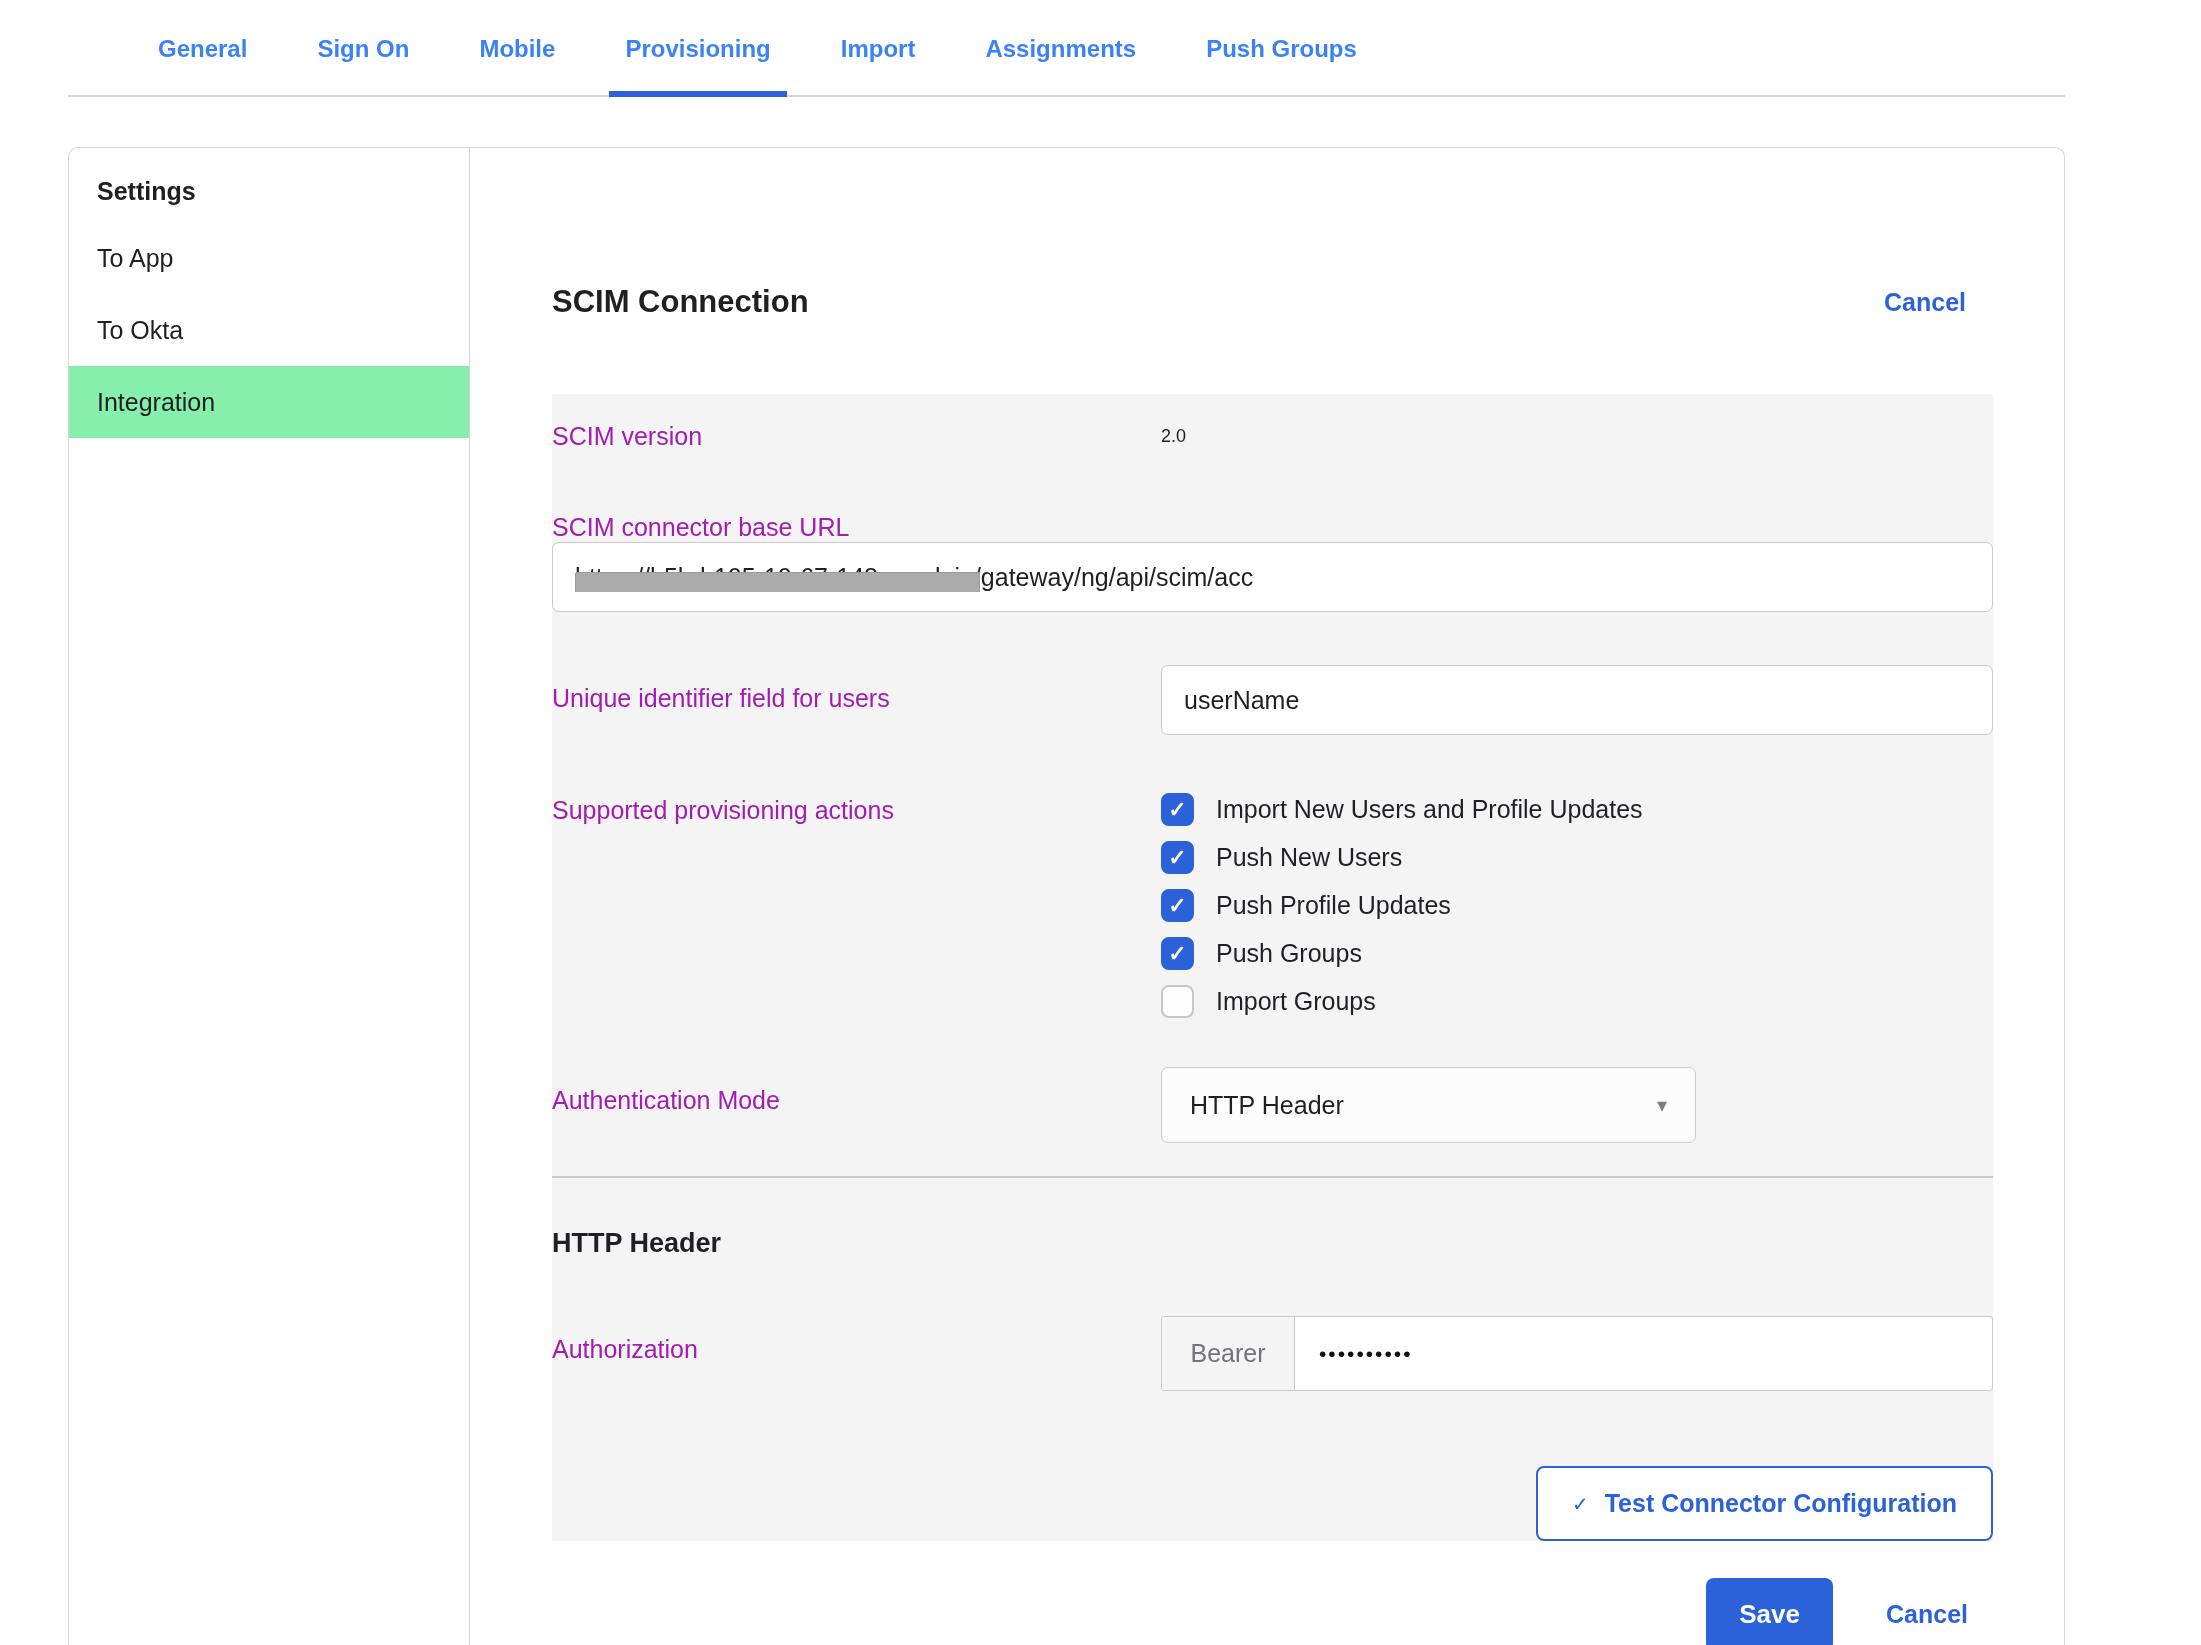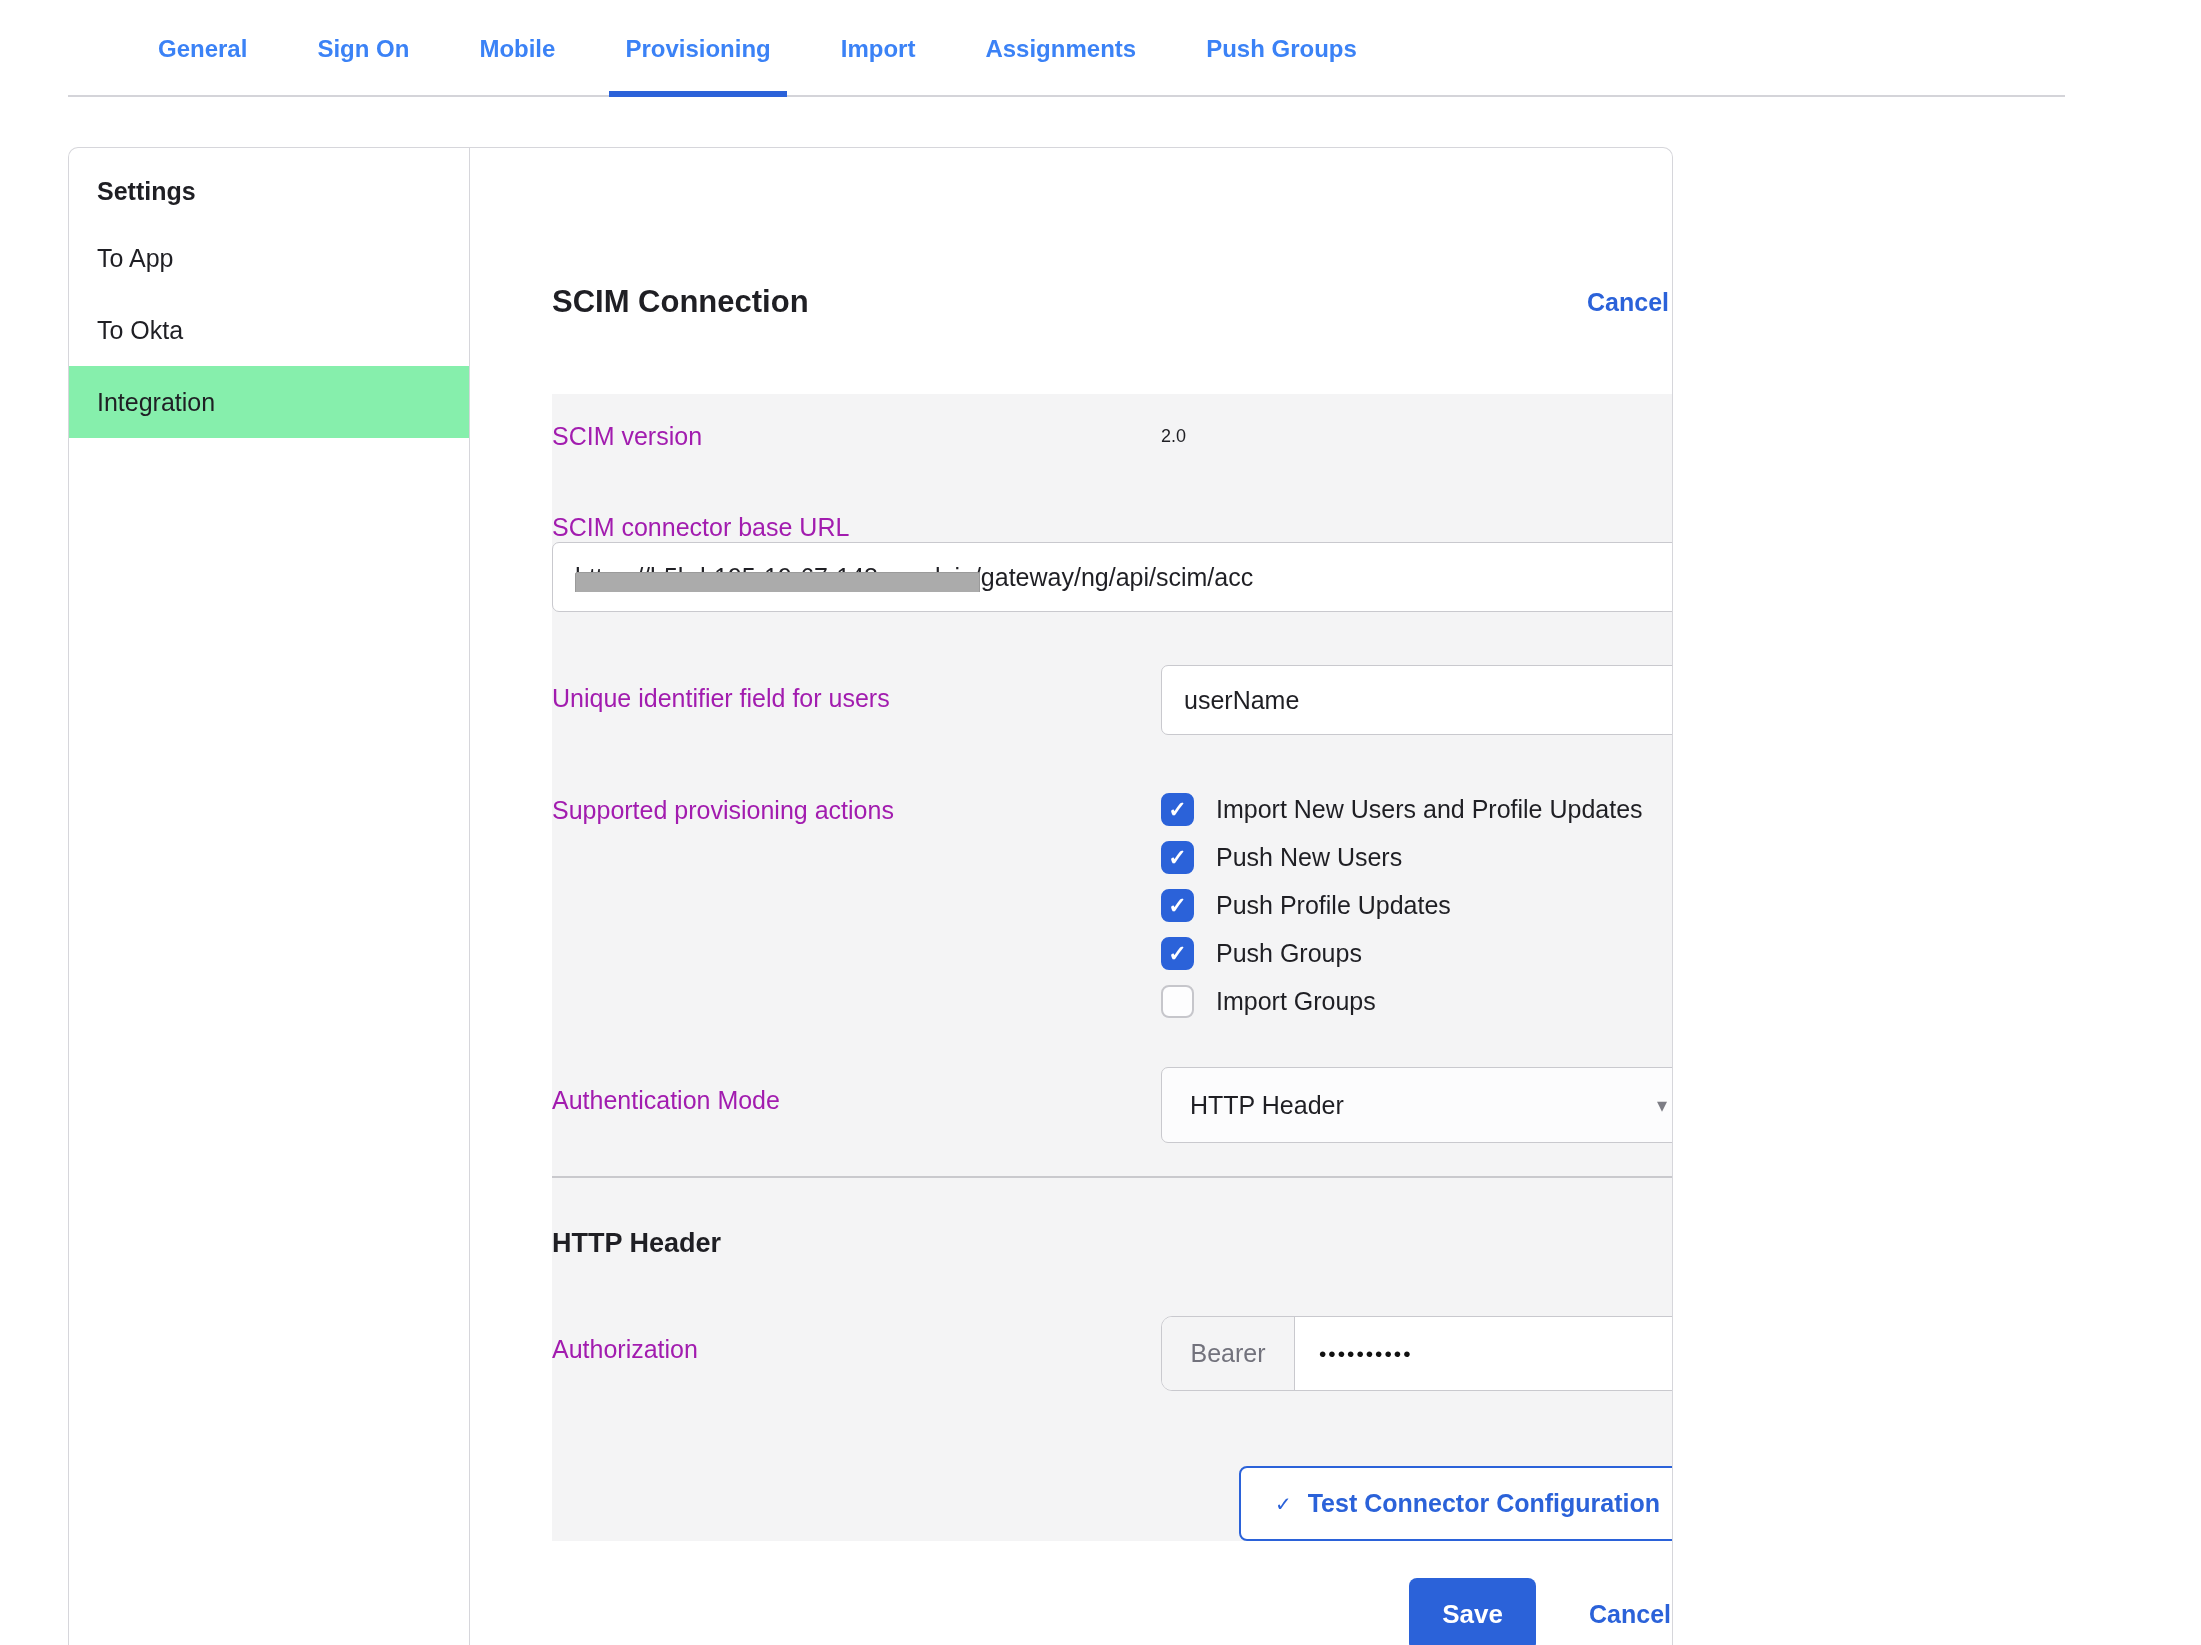--- a/index.html
+++ b/index.html
@@ -10,21 +10,21 @@
   .tabbar { margin-left:68px; width:1997px; height:97px;
     border-bottom:2px solid #d4d4d9; display:flex; align-items:stretch; padding-left:74px; }
   .tab { display:flex; align-items:center; padding:0 16px; margin-right:38px;
     font-size:24px; font-weight:bold; color:#3b82f6; cursor:pointer;
     border-bottom:6px solid transparent; border-top:6px solid transparent; margin-bottom:-2px; }
   .tab.active { border-bottom-color:var(--accent); }
 
   :root { --accent:#2b62d9; --graybg:#f4f4f5; --border:#d6d6db; --inputborder:#c9c9ce; }
 
   
-  .card { margin:50px 0 2px 68px; width:1605px; height:1498px;
+  .card { margin:50px 0 2px 68px; width:1997px; height:1498px;
     border:1px solid var(--border); border-bottom:none; border-radius:10px 10px 0 0;
     display:flex; overflow:hidden; background:#fff;justify-content:space-between; }
 
   
   .sidebar { width:401px; flex-shrink:0; border-right:1px solid var(--border); padding-top:12px; }
   .sidebar-title { height:62px; display:flex; align-items:center; padding:0 28px;
     font-size:25px; font-weight:bold; }
   .side-item { height:72px; display:flex; align-items:center; padding:0 28px;
     font-size:25px; cursor:pointer; }
   .side-item.selected { background:#86efac; }
@@ -73,21 +73,21 @@
 
   
   .dropdown { width:535px; height:76px; background:#fcfcfd; border:1px solid var(--inputborder);
     border-radius:7px; display:flex; align-items:center; justify-content:space-between;
     padding:0 28px; font-size:25px; cursor:pointer; }
   .dropdown .caret { color:#7d7d85; font-size:20px; }
 
   
   .sub-heading { font-size:27px; font-weight:bold; line-height:34px; }
 
-  .bearer-group { height:75px; border:1px solid var(--inputborder); border-radius:11px;
+  .bearer-group { height:75px; border:1px solid var(--inputborder); border-radius:3px;
     display:flex; overflow:hidden; background:#fff; }
   .bearer-prefix { width:133px; background:var(--graybg); border-right:1px solid var(--inputborder);
     display:flex; align-items:center; justify-content:center; font-size:25px; color:#72727c; }
   .bearer-value { flex:1; display:flex; align-items:center; padding:0 24px;
     font-size:21px; letter-spacing:2px; color:#111; }
 
   .test-row { display:flex; justify-content:flex-end; margin-top:75px; }
   .test-btn { height:75px; background:#fff; border:2px solid var(--accent); border-radius:8px;
     color:var(--accent); font-size:25px; font-weight:bold; display:flex; align-items:center;
     padding:0 34px; cursor:pointer; }

